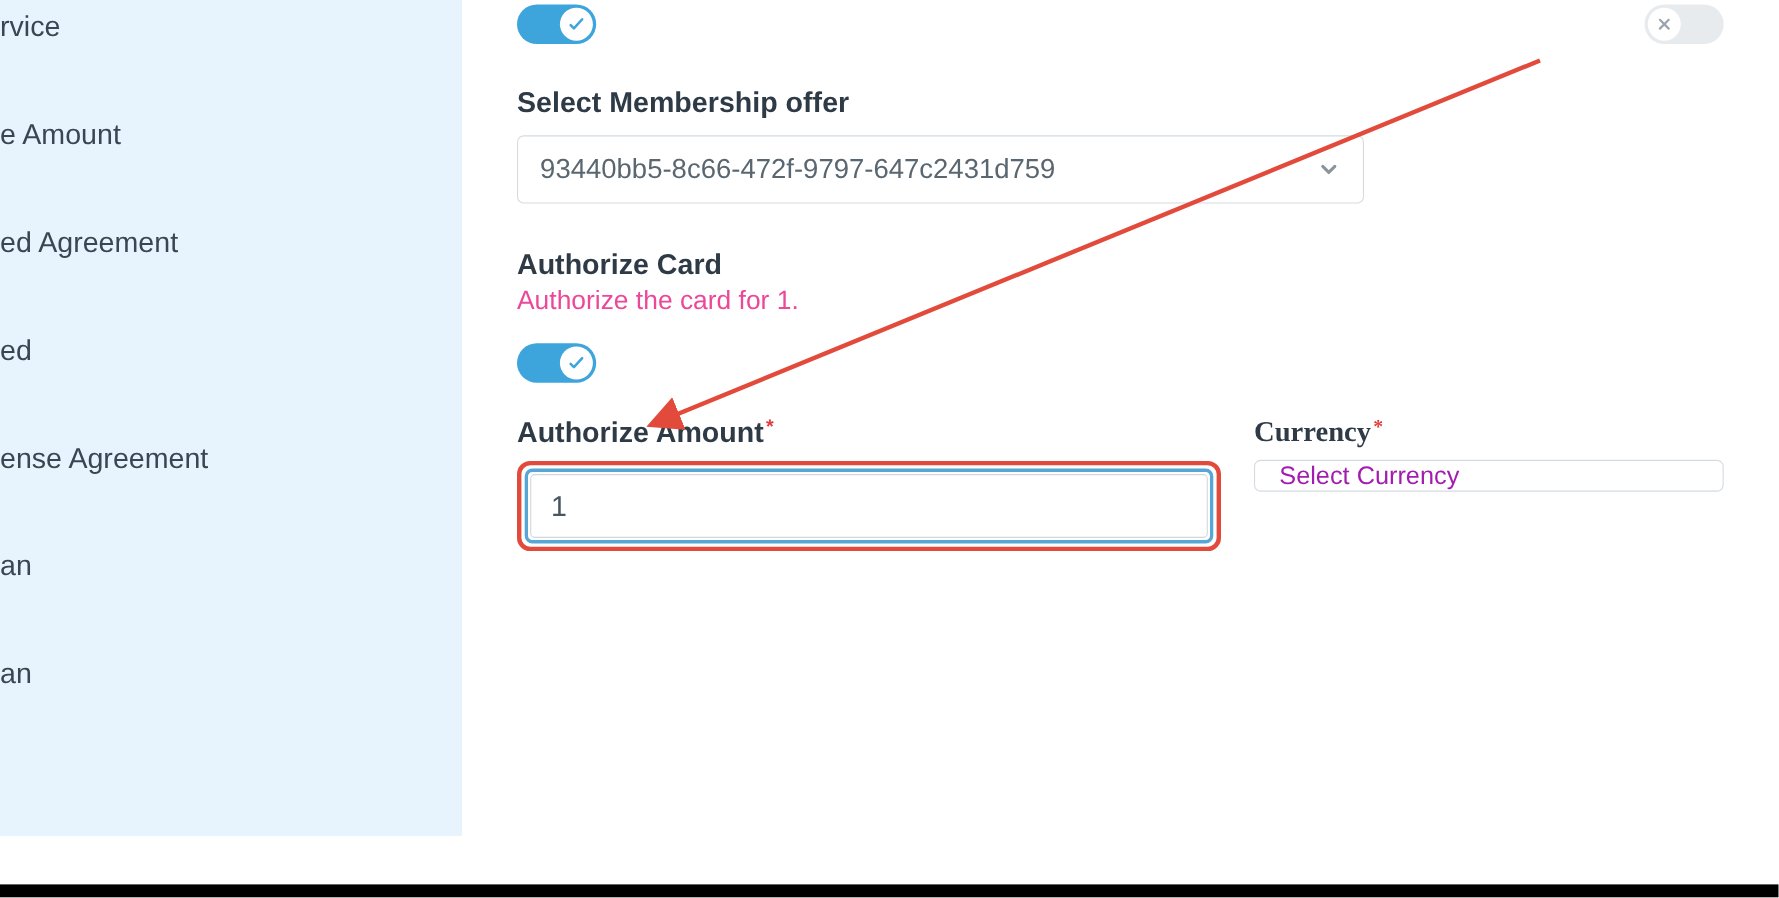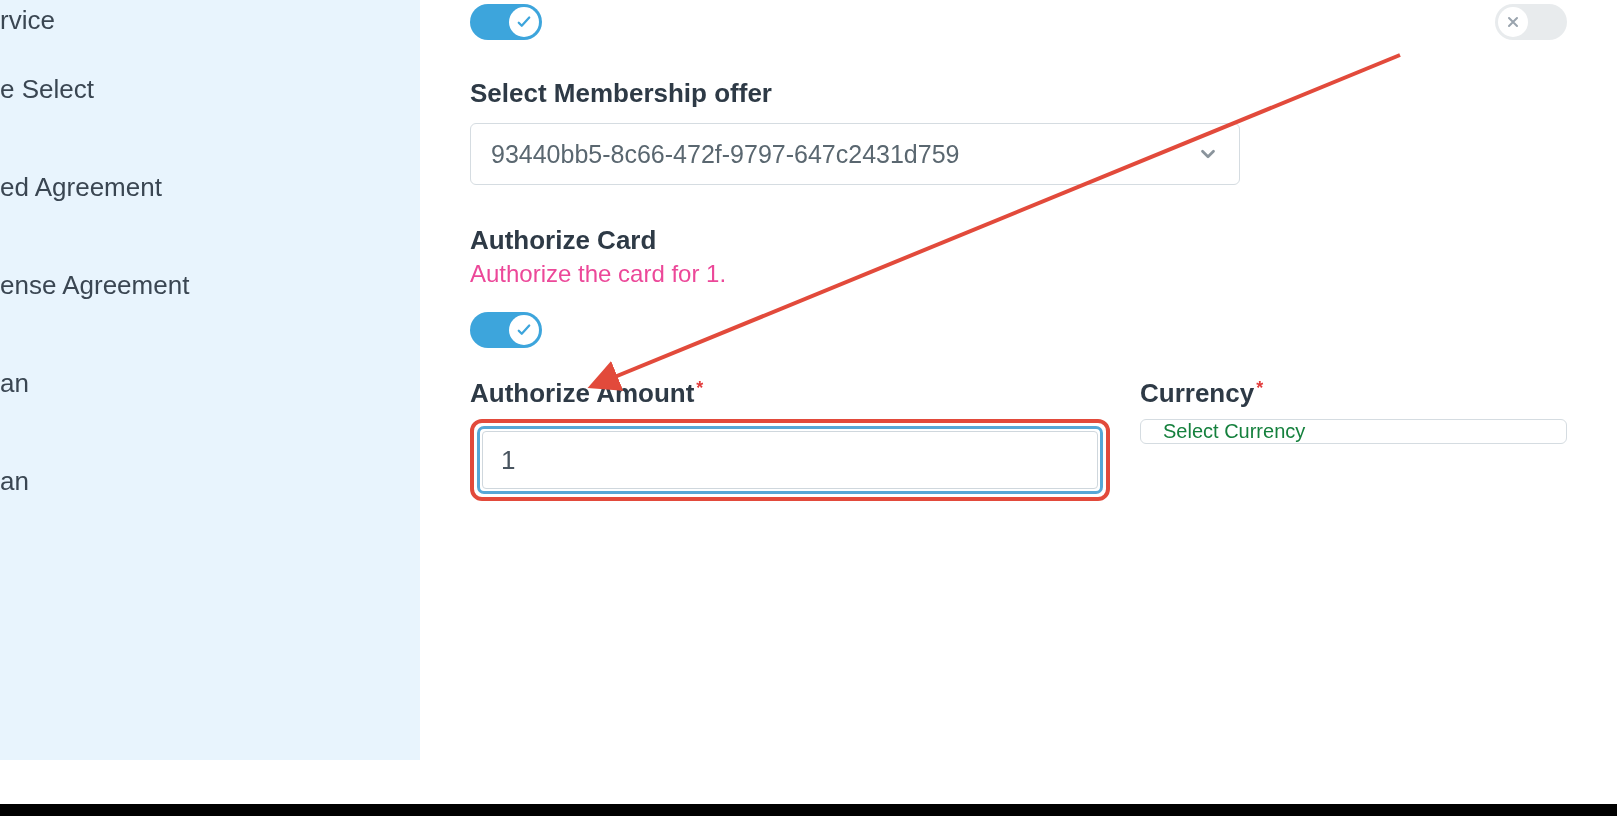--- a/index.html
+++ b/index.html
@@ -30,21 +30,21 @@
     box-sizing: border-box;
   }
   .sidebar-list {
     list-style: none;
     margin: 0;
     padding: 0;
   }
   .sidebar-item {
     height: 98px;
     display: flex;
-    align-items: center;
+    align-items: flex-end;
     font-size: 26px;
     color: #3a4652;
     padding-left: 0;
     box-sizing: border-box;
     white-space: nowrap;
     cursor: pointer;
   }
   .sidebar-item.short { height: 40px; padding-top:0; }
 
   
@@ -172,22 +172,22 @@
   .currency-box {
     flex: 1;
     min-width: 420px;
     height: 62px;
     border: 1px solid #d5dce1;
     border-radius: 6px;
     display: flex;
     align-items: center;
     padding: 0 22px;
     box-sizing: border-box;
-    font-size: 20px;
-    color: #15803d;
+    font-size: 23px;
+    color: #a21caf;
     cursor: pointer;
     background: #fff;
   }
 
   .row2 {
     display: flex;
     align-items: flex-start;
     gap: 30px;
     margin-top: 10px;
   }
@@ -218,24 +218,27 @@
 <body>
 
 <div class="root">
 
   <nav class="sidebar">
     <ul class="sidebar-list">
       <li class="sidebar-item short">
         <span>rvice</span>
       </li>
       <li class="sidebar-item">
-        <span>e Select</span>
+        <span>e Amount</span>
       </li>
       <li class="sidebar-item">
         <span>ed Agreement</span>
+      </li>
+      <li class="sidebar-item">
+        <span>ed</span>
       </li>
       <li class="sidebar-item">
         <span>ense Agreement</span>
       </li>
       <li class="sidebar-item">
         <span>an</span>
       </li>
       <li class="sidebar-item">
         <span>an</span>
       </li>
@@ -294,21 +297,21 @@
         <div class="auth-amount-wrap">
           <div class="auth-amount-outer">
             <div class="auth-amount-inner">
               <input class="auth-amount-input" type="text" value="1" style="">
             </div>
           </div>
         </div>
       </div>
 
       <div class="col" style="flex:1;">
-        <p class="section-label" style="margin-bottom:10px;">
+        <p class="section-label" style="margin-bottom:10px;font-family:Liberation Serif, serif;">
           <span>Currency</span><span class="required-mark">*</span>
         </p>
         <div class="currency-box">
           <span>Select Currency</span>
         </div>
       </div>
 
     </div>
 
   </main>

